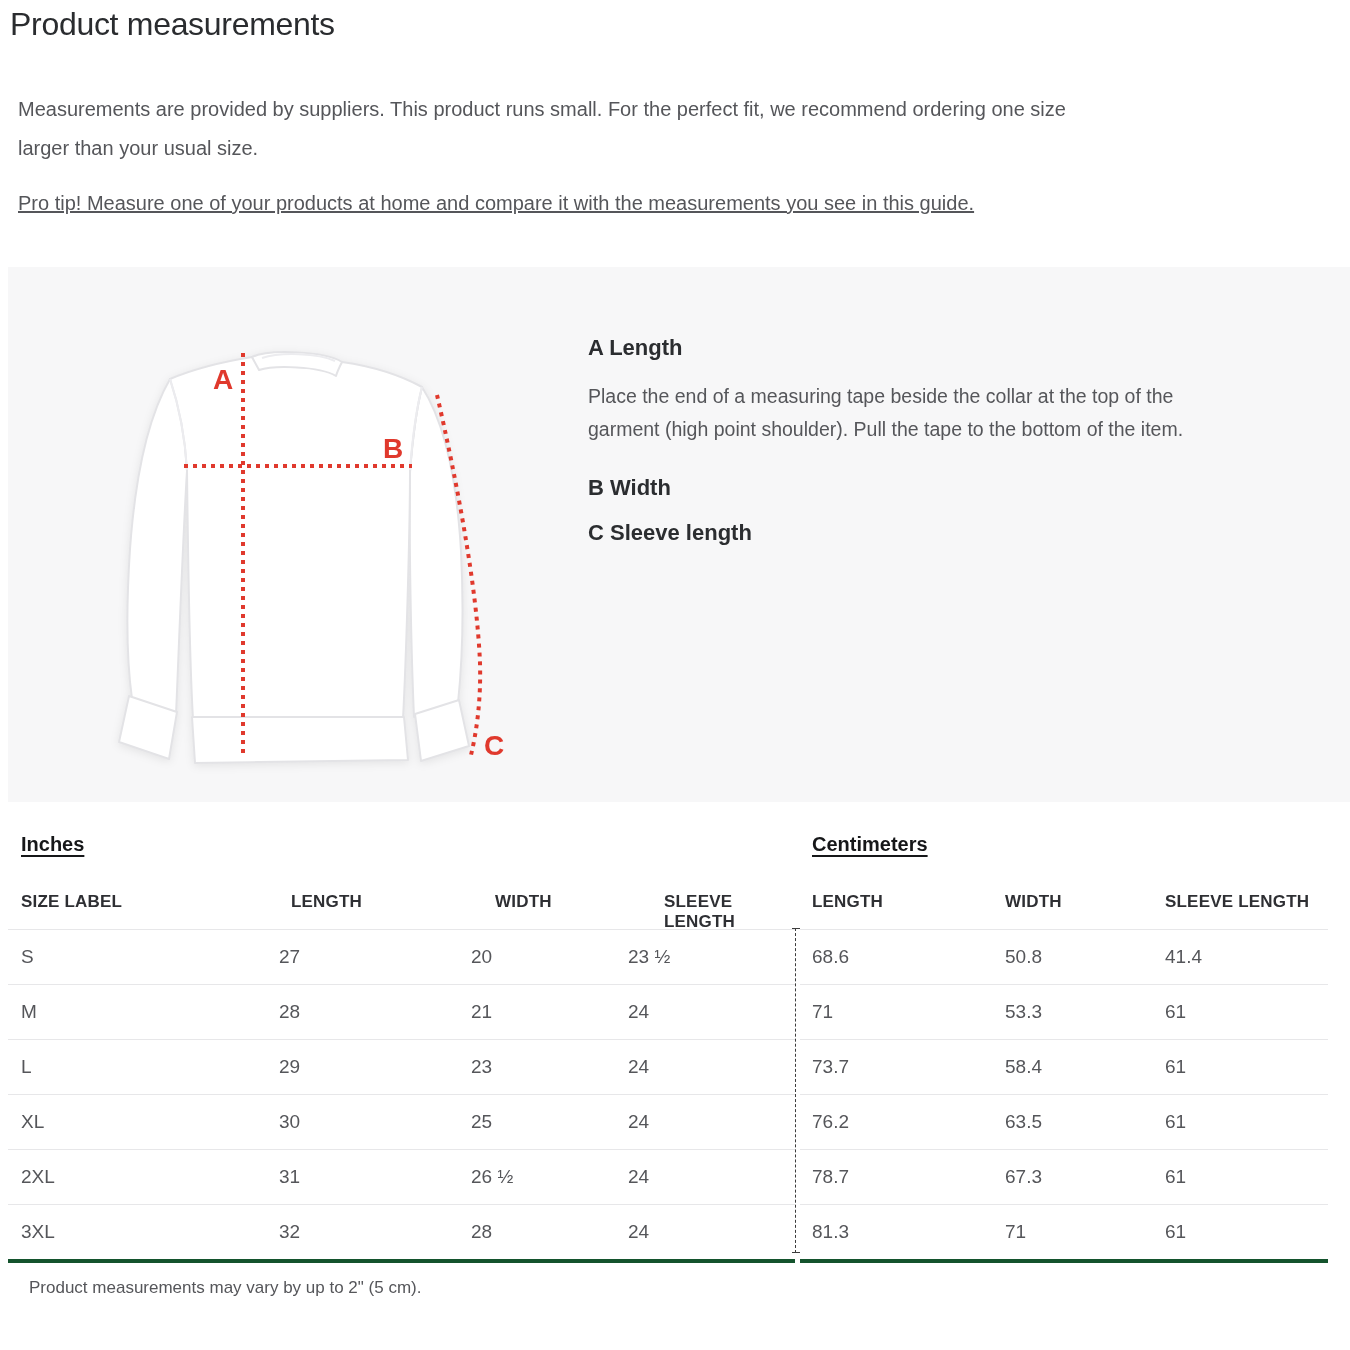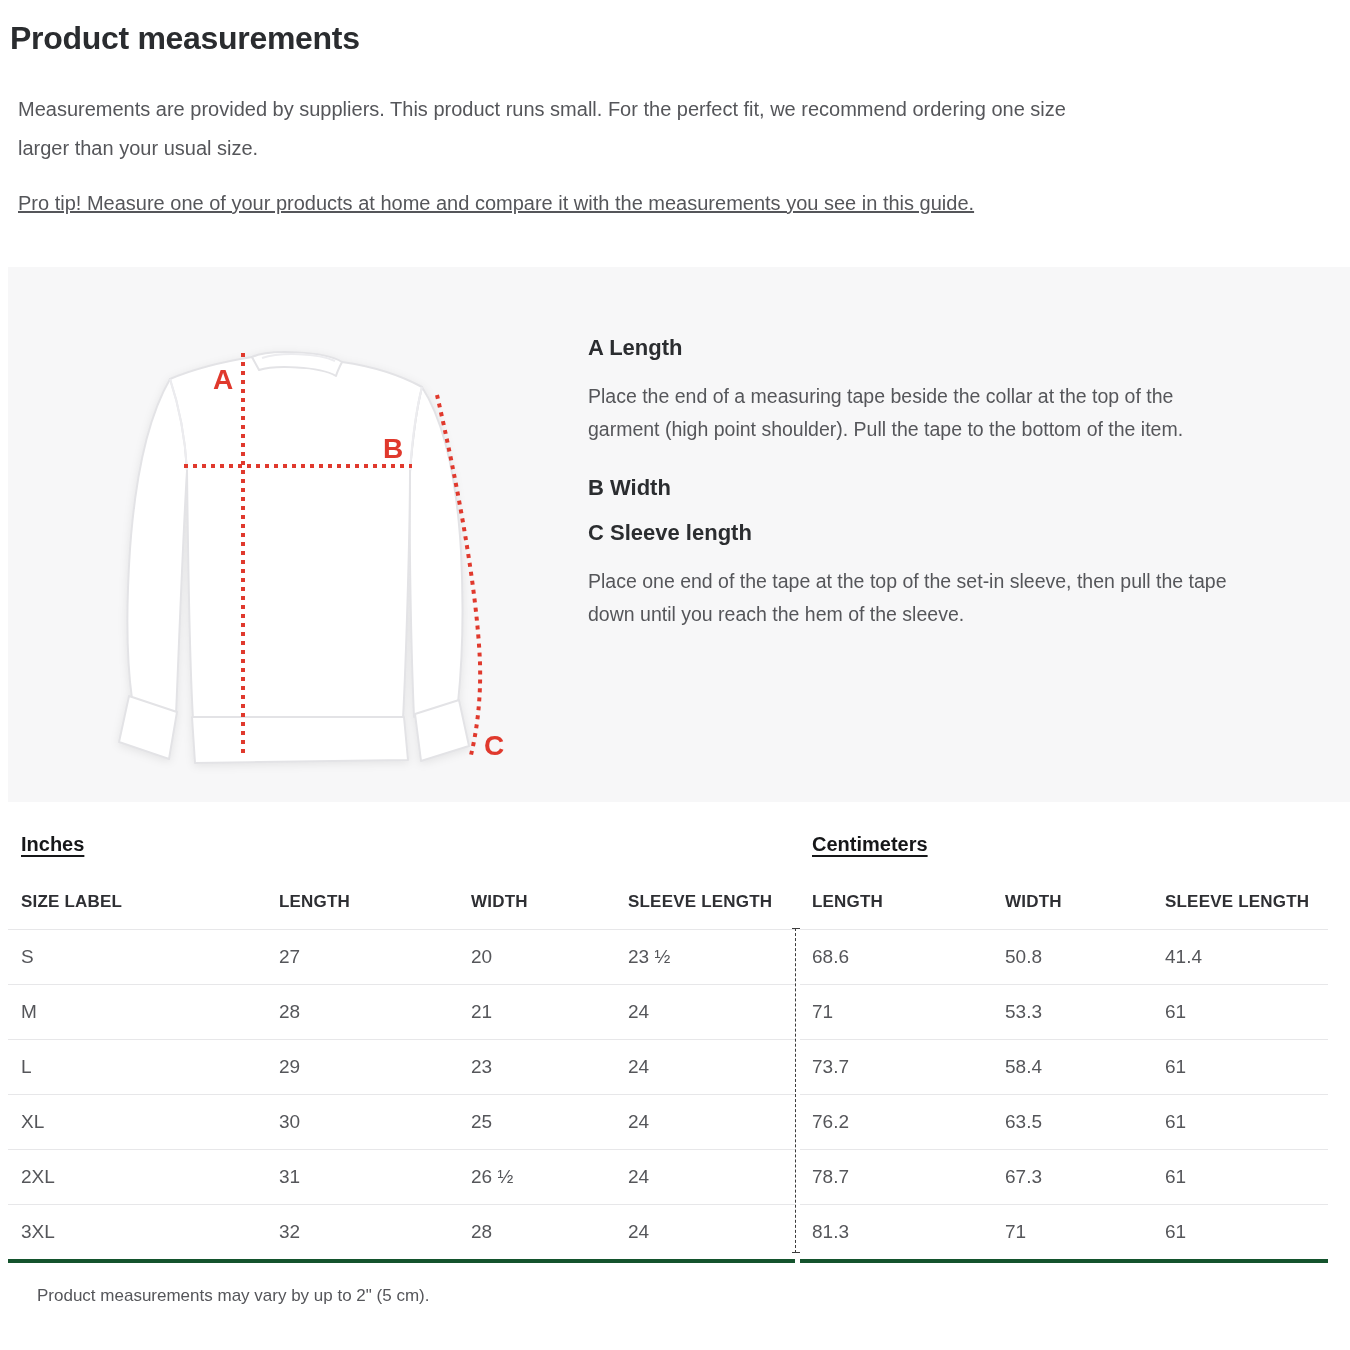--- a/index.html
+++ b/index.html
@@ -1,21 +1,21 @@
 <!DOCTYPE html>
 <html><head>
 <meta charset="utf-8">
 <style>
   html,body{margin:0;padding:0;background:#fff;}
   .page{position:relative;width:1350px;height:1350px;background:#fff;
         font-family:"Liberation Sans",sans-serif;overflow:hidden;}
 
   
-  .page-title{position:absolute;left:10px;top:20px;margin:0;
-              font-size:32px;font-weight:bold;color:#2a2c2f;letter-spacing:-0.3px;}
+  .page-title{position:absolute;left:10px;top:6px;margin:0;
+              font-size:32px;font-weight:normal;color:#2a2c2f;letter-spacing:-0.3px;}
   .intro{position:absolute;left:10px;margin:8px;width:1335px;
          font-size:20px;line-height:39px;color:#55565a;white-space:pre-line;}
   #intro-1{top:82px;}
   #intro-2{top:176px;text-decoration:underline;}
 
   
   .panel{position:absolute;left:8px;top:267px;width:1342px;height:535px;background:#f7f7f8;}
   .diagram-svg{position:absolute;left:0;top:0;}
   .garment{fill:#ffffff;stroke:#e3e3e6;stroke-width:2;stroke-linejoin:round;
            filter:drop-shadow(0 2px 4px rgba(0,0,0,0.08));}
@@ -31,37 +31,37 @@
   
   .tbl{position:absolute;top:826px;height:428px;}
   #tbl-inches{left:8px;width:787px;}
   #tbl-cm{left:800px;width:528px;}
   .tbl-title{position:absolute;top:7px;margin:0;font-size:20px;font-weight:bold;color:#161719;
              text-decoration:underline;text-underline-offset:4px;text-decoration-thickness:2px;cursor:pointer;}
   #tbl-inches .tbl-title{left:13px;}
   #tbl-cm .tbl-title{left:12px;}
   .thead{position:absolute;top:66px;left:0;right:0;display:grid;
          font-size:17px;font-weight:bold;color:#2e2f33;letter-spacing:0.2px;}
-  #tbl-inches .thead{grid-template-columns:258px 192px 157px auto;padding-left:13px;}
+  #tbl-inches .thead{grid-template-columns:258px 192px 157px auto;padding-left:13px;gap:12px;}
   #tbl-cm .thead{grid-template-columns:193px 160px auto;padding-left:12px;}
   .tbody{position:absolute;top:103px;left:0;right:0;}
   .row{display:grid;height:54px;align-items:center;border-top:1px solid #e7e7e9;
        font-size:19px;color:#55565a;}
   #tbl-inches .row{grid-template-columns:258px 192px 157px auto;padding-left:13px;}
   #tbl-cm .row{grid-template-columns:193px 160px auto;padding-left:12px;}
   .tbody .row:last-child{border-bottom:4px solid #14532d;}
 
   .unit-divider{position:absolute;left:795px;top:928px;height:325px;width:0;
                 border-left:1px dashed #3c3c3c;cursor:col-resize;}
   .unit-divider::before,.unit-divider::after{content:"";position:absolute;left:-4px;
                 width:8px;height:1px;background:#3c3c3c;}
   .unit-divider::before{top:0;}
   .unit-divider::after{bottom:0;}
 
-  .footnote{position:absolute;left:21px;top:1270px;margin:16px;font-size:17px;color:#55565a;}
+  .footnote{position:absolute;left:21px;top:1270px;margin:8px;font-size:17px;color:#55565a;}
 </style>
 </head>
 <body>
 
 <div class="page">
 
   <h1 class="page-title">Product measurements</h1>
   <p class="intro" id="intro-1">Measurements are provided by suppliers. This product runs small. For the perfect fit, we recommend ordering one size
 larger than your usual size.</p>
   <p class="intro" id="intro-2">Pro tip! Measure one of your products at home and compare it with the measurements you see in this guide.</p>
@@ -90,22 +90,20 @@
       <text class="redlabel" x="385" y="191">B</text>
       <text class="redlabel" x="486" y="488">C</text>
     </svg>
 
     <div class="guide-col">
       <h3>A Length</h3>
       <p>Place the end of a measuring tape beside the collar at the top of the
 garment (high point shoulder). Pull the tape to the bottom of the item.</p>
       <h3>B Width</h3>
       <h3>C Sleeve length</h3>
-      <p>Place one end of the tape at the top of the set-in sleeve, then pull the tape
-down until you reach the hem of the sleeve.</p>
     </div>
   </section>
 
   <section class="tbl" id="tbl-inches">
     <h4 class="tbl-title">Inches</h4>
     <div class="thead">
       <span>SIZE LABEL</span>
       <span>LENGTH</span>
       <span>WIDTH</span>
       <span>SLEEVE LENGTH</span>

